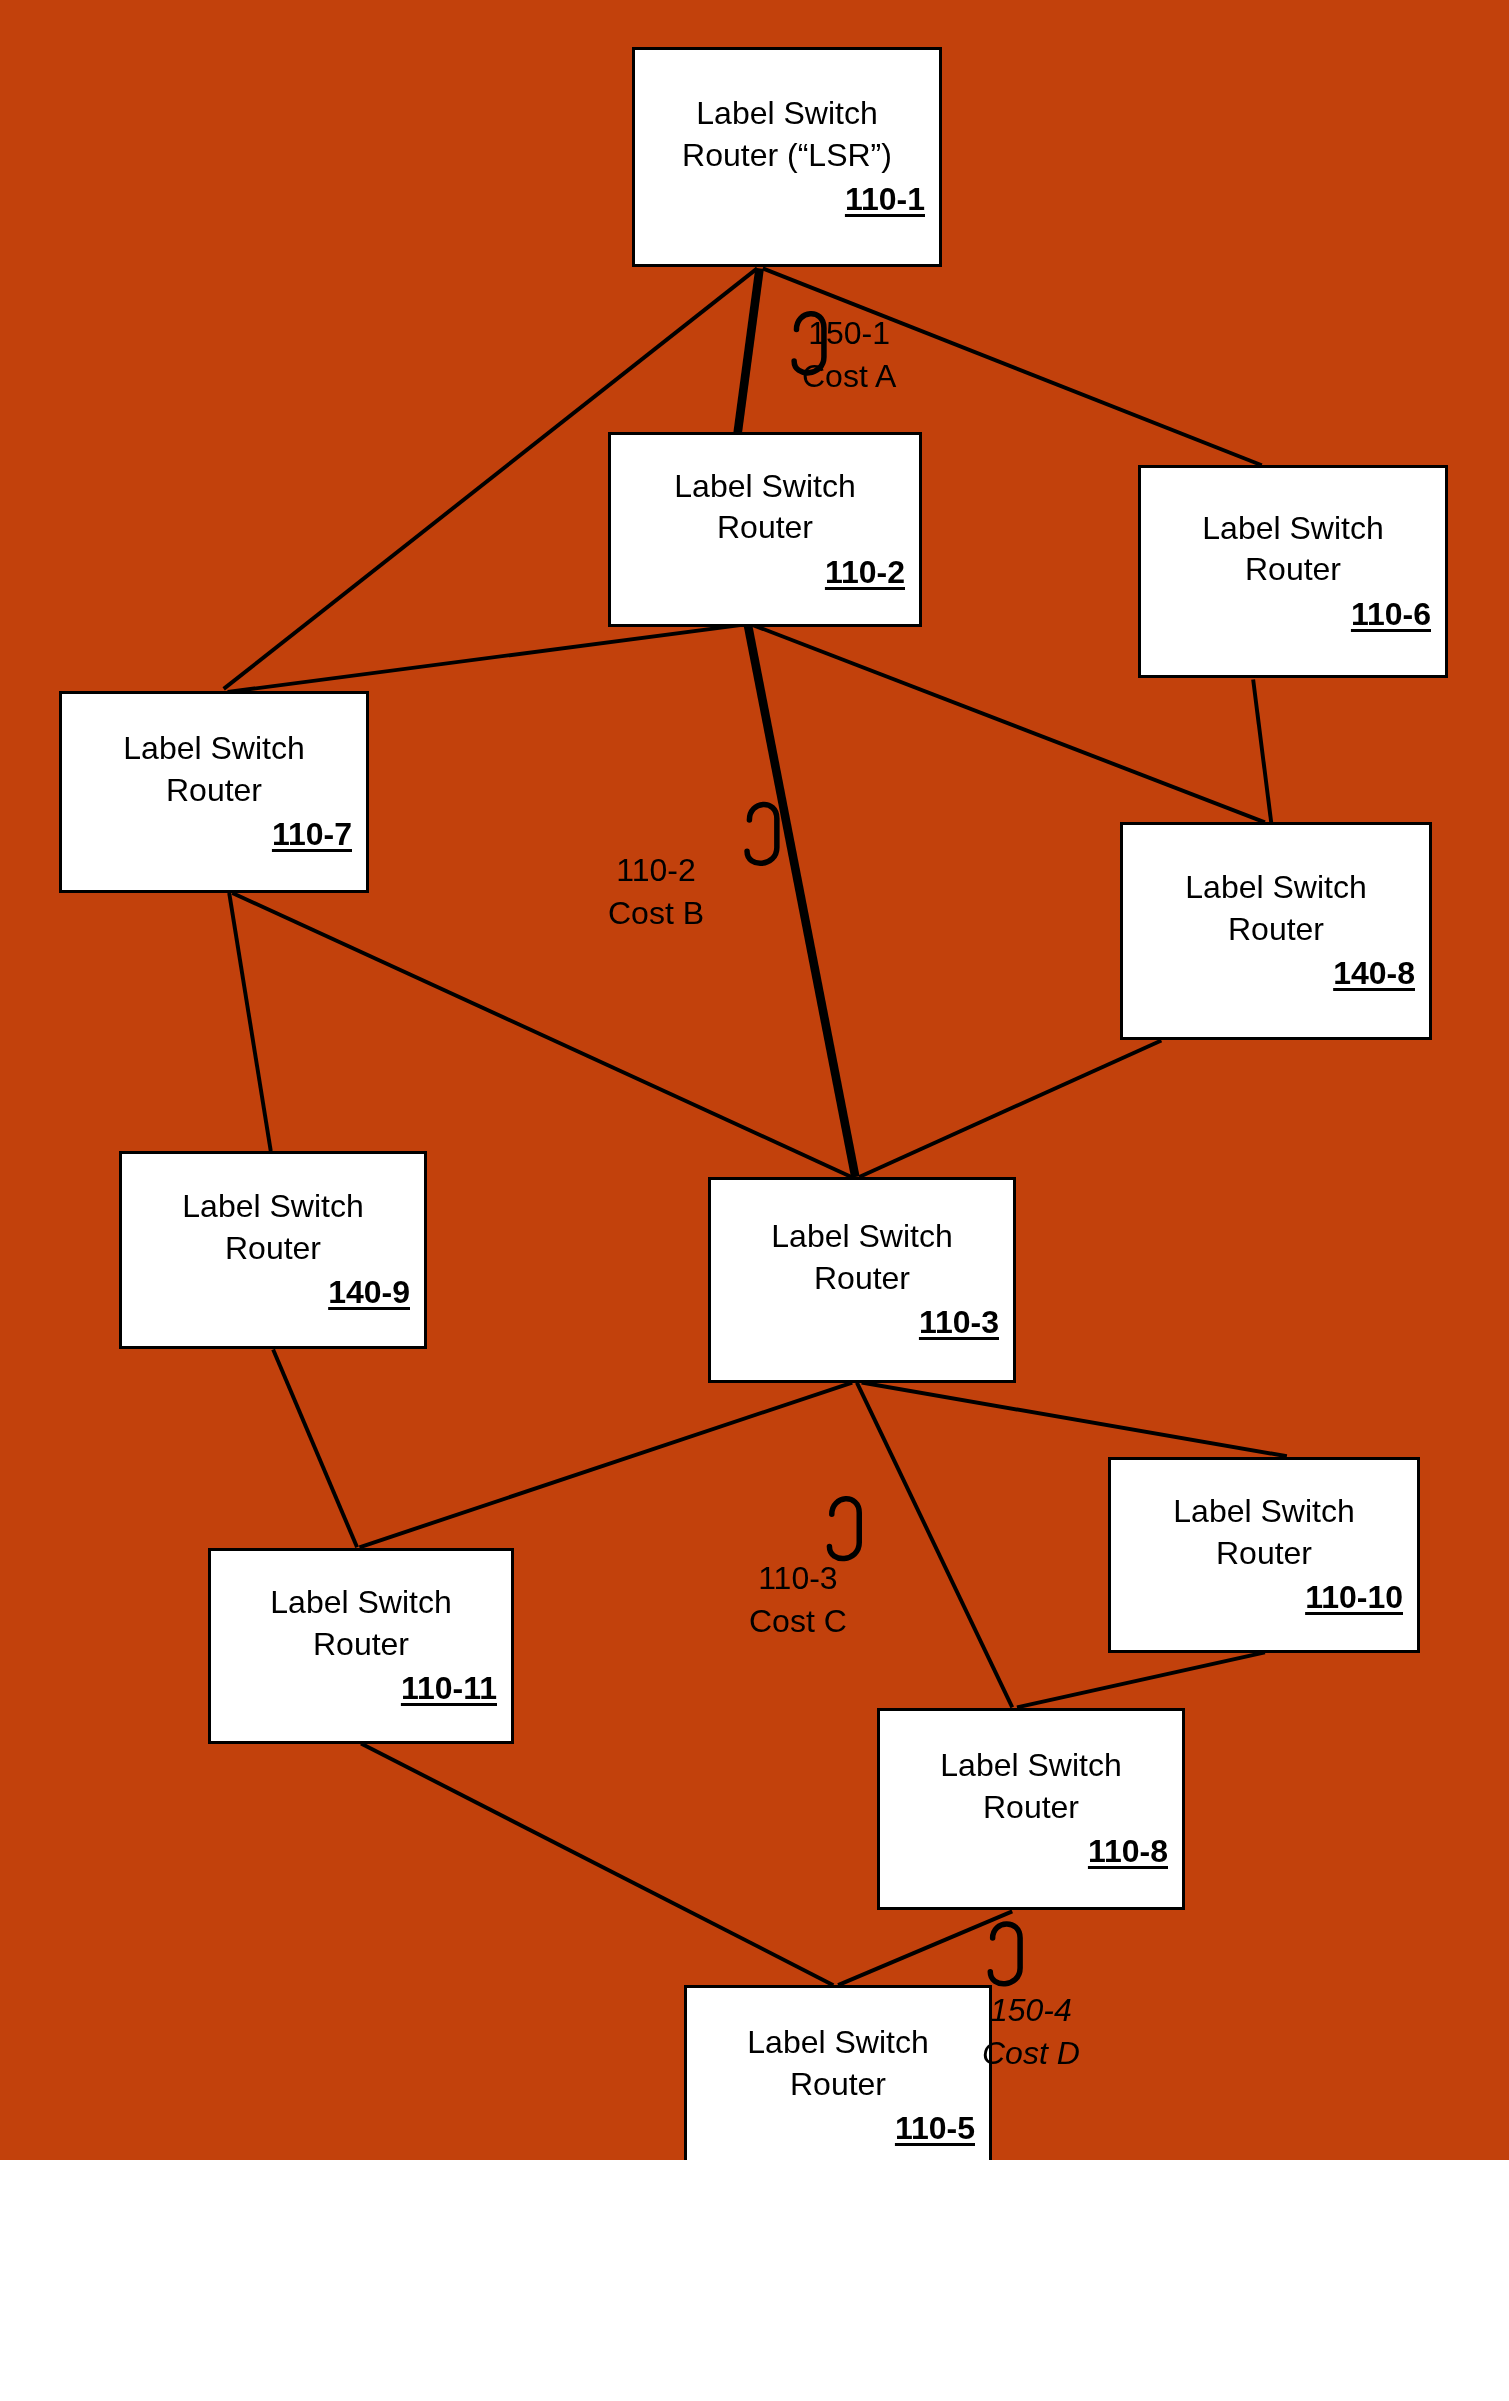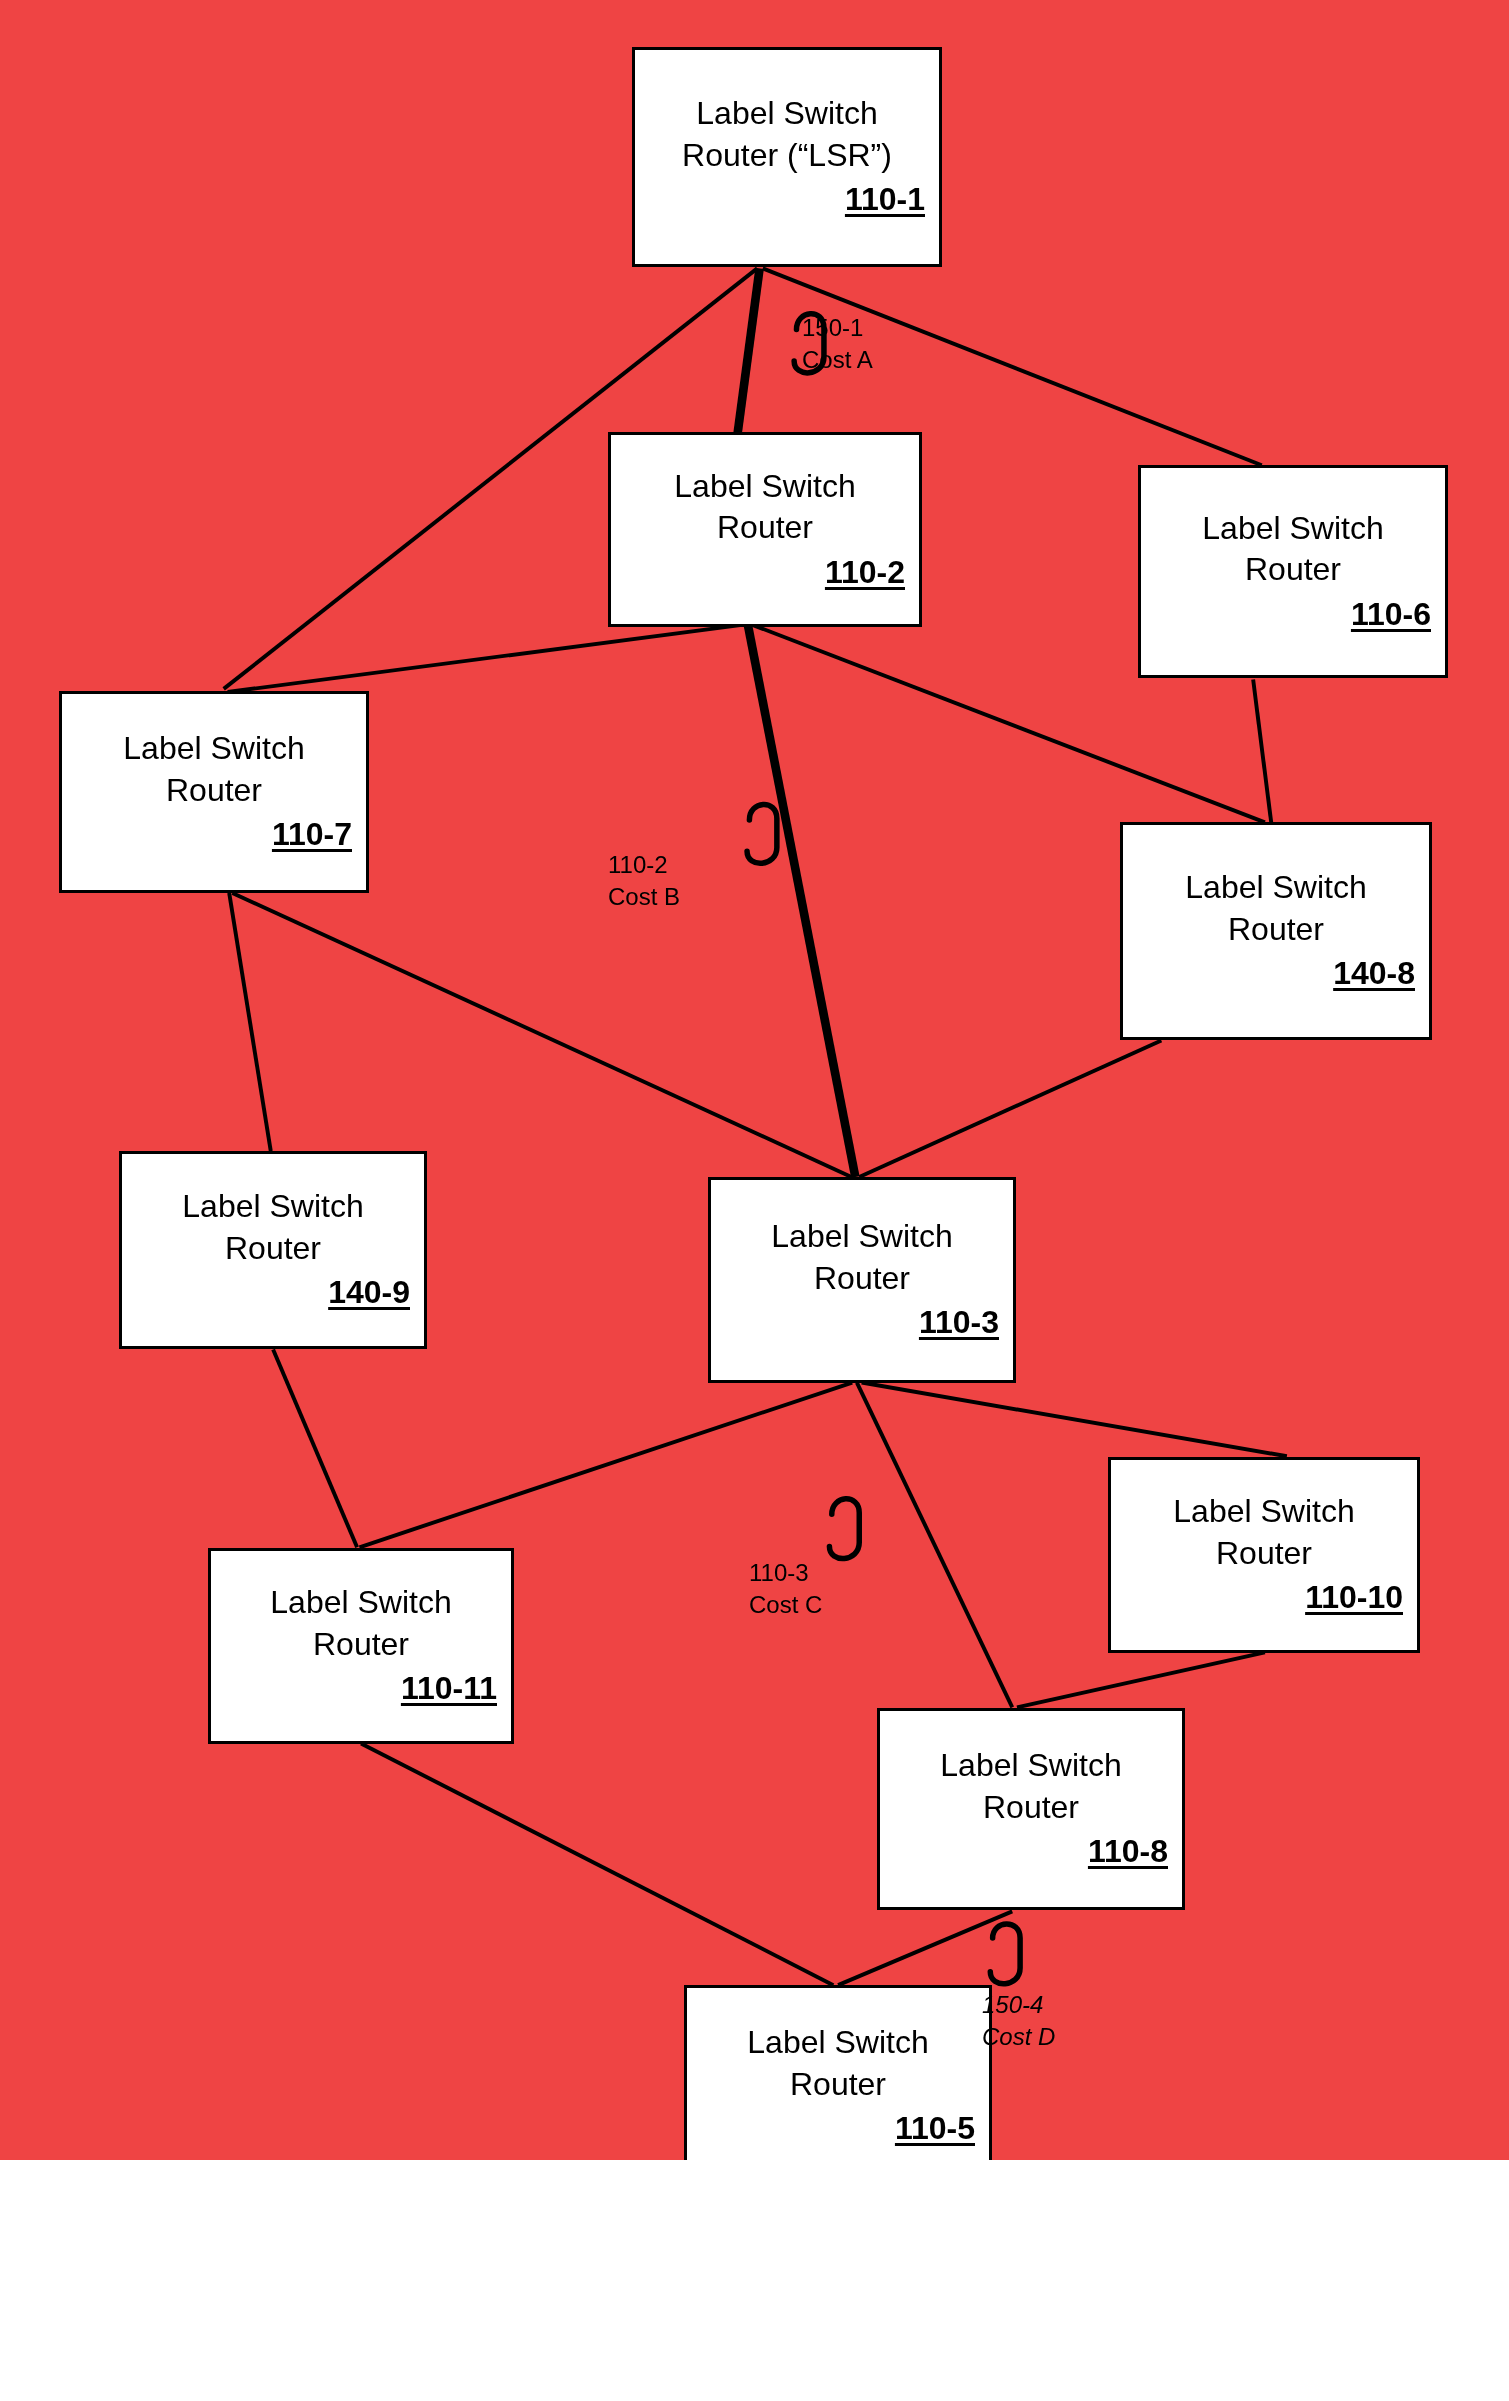--- a/index.html
+++ b/index.html
@@ -9,21 +9,21 @@
     background: #ffffff;
   }
   body {
     font-family: "Liberation Sans", sans-serif;
     color: #000000;
   }
   #page {
     position: relative;
     width: 1509px;
     height: 2160px;
-    background: #ef4444;
+    background: #c2410c;
     overflow: hidden;
   }
   #diagram-svg {
     position: absolute;
     left: 0;
     top: 0;
     width: 1509px;
     height: 2401px;
   }
   .edge {
@@ -64,25 +64,25 @@
     text-decoration: underline;
     text-underline-offset: 3.9px;
     text-decoration-thickness: 3.1px;
     align-self: flex-end;
     margin-top: 3.1px;
     color: #000000;
     font-weight: bold;
   }
   .link-label {
     position: absolute;
-    font-size: 24px;
+    font-size: 32px;
     line-height: 1.34;
     color: #000000;
     white-space: pre-line;
-    text-align: left;
+    text-align: center;
   }
   .fig-caption {
     position: absolute;
     font-size: 44px;
     font-weight: bold;
     color: #000000;
     letter-spacing: 0.8px;
   }
 </style>
 </head>

